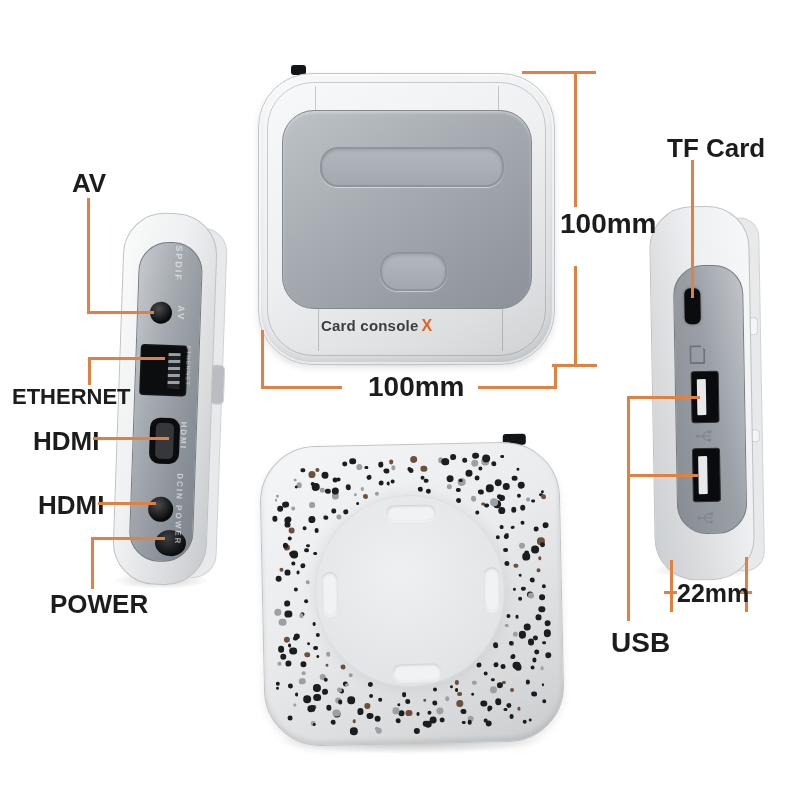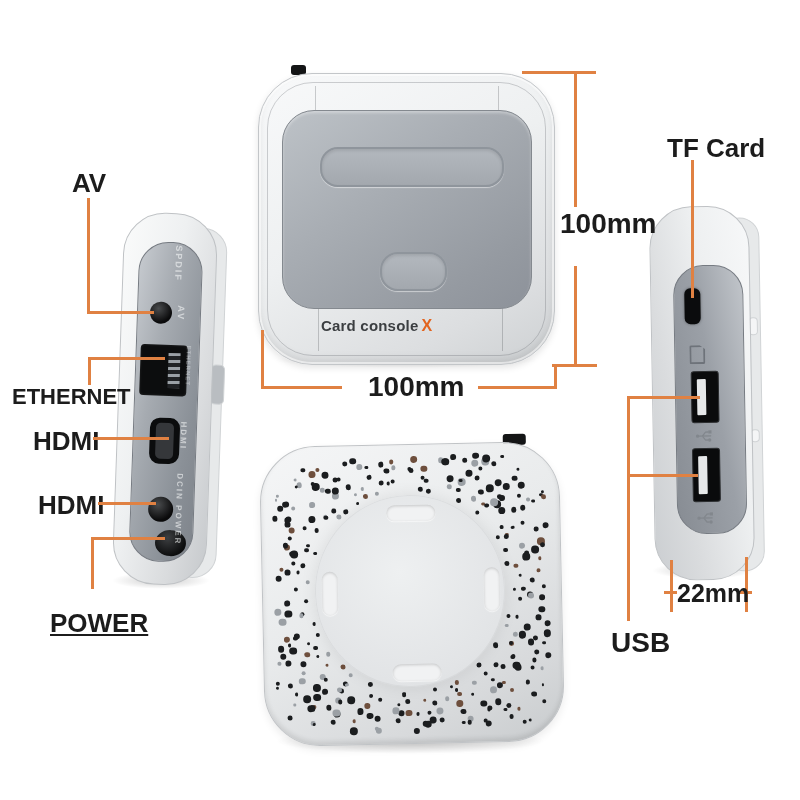--- a/index.html
+++ b/index.html
@@ -459,21 +459,21 @@
 
   <div class="label" style="left:12px;top:386px;font-size:22px;">ETHERNET</div>
   <div class="lead-corner" style="left:88px;top:357px;width:74px;height:25px;border-left-width:3px;border-top-width:3px;"></div>
 
   <div class="label" style="left:33px;top:428px;font-size:26px;">HDMI</div>
   <div class="lead" style="left:93px;top:437px;width:76px;height:3px;"></div>
 
   <div class="label" style="left:38px;top:492px;font-size:26px;">HDMI</div>
   <div class="lead" style="left:98px;top:502px;width:58px;height:3px;"></div>
 
-  <div class="label" style="left:50px;top:610px;font-size:26px;text-decoration:underline;">POWER</div>
+  <div class="label" style="left:50px;top:591px;font-size:26px;">POWER</div>
   <div class="lead-corner" style="left:91px;top:537px;width:71px;height:49px;border-left-width:3px;border-top-width:3px;"></div>
 
   <div class="label" style="left:667px;top:135px;font-size:26px;">TF Card</div>
   <div class="lead" style="left:691px;top:160px;width:3px;height:138px;"></div>
 
   <div class="label" style="left:611px;top:629px;font-size:28px;">USB</div>
   <div class="lead" style="left:627px;top:396px;width:3px;height:225px;"></div>
   <div class="lead" style="left:627px;top:396px;width:73px;height:3px;"></div>
   <div class="lead" style="left:627px;top:474px;width:71px;height:3px;"></div>
 

